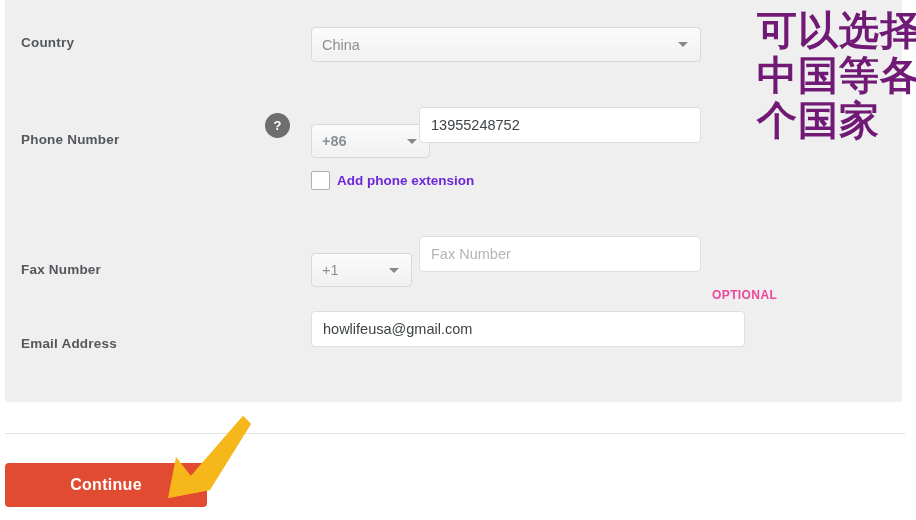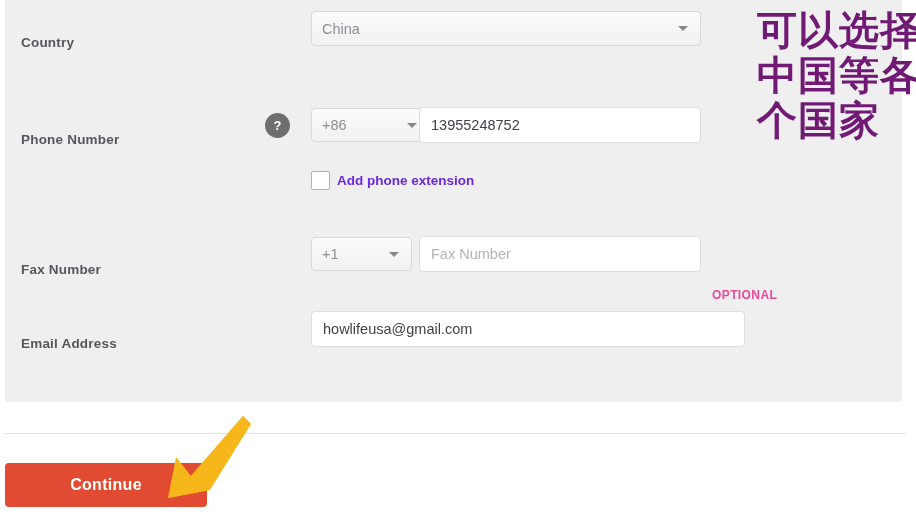--- a/index.html
+++ b/index.html
@@ -52,20 +52,21 @@
     position: absolute;
     background: linear-gradient(to bottom, #fbfbfb 0%, #f1f1f1 100%);
     border: 1px solid #d8d8d8;
     border-radius: 4px;
     display: flex;
     align-items: center;
     padding: 0 10px;
     font-size: 14.5px;
     color: #8a8f93;
     cursor: pointer;
+    margin-top: 16px;
   }
   .select-box .caret {
     position: absolute;
     right: 12px;
     width: 0; height: 0;
     border-left: 5px solid transparent;
     border-right: 5px solid transparent;
     border-top: 5px solid #878787;
   }
 
@@ -78,21 +79,21 @@
     align-items: center;
     padding: 9px 11px;
     font-size: 14.5px;
     color: #3e4347;
     cursor: text;
   }
   .text-input.placeholder { color: #b3b6b9; }
 
   
   #country-select { left: 311px; top: 11px;  width: 390px; height: 35px; }
-  #phone-code     { left: 311px; top: 108px; width: 119px; height: 34px; }
+  #phone-code     { left: 311px; top: 108px; width: 119px; height: 34px; font-weight: bold; }
   #phone-input    { left: 419px; top: 107px; width: 282px; height: 36px; }
   #fax-code       { left: 311px; top: 237px; width: 101px; height: 34px; }
   #fax-input      { left: 419px; top: 236px; width: 282px; height: 36px; }
   #email-input    { left: 311px; top: 311px; width: 434px; height: 36px; }
 
   
   #help-badge {
     position: absolute;
     left: 265px; top: 113px;
     width: 25px; height: 25px;

